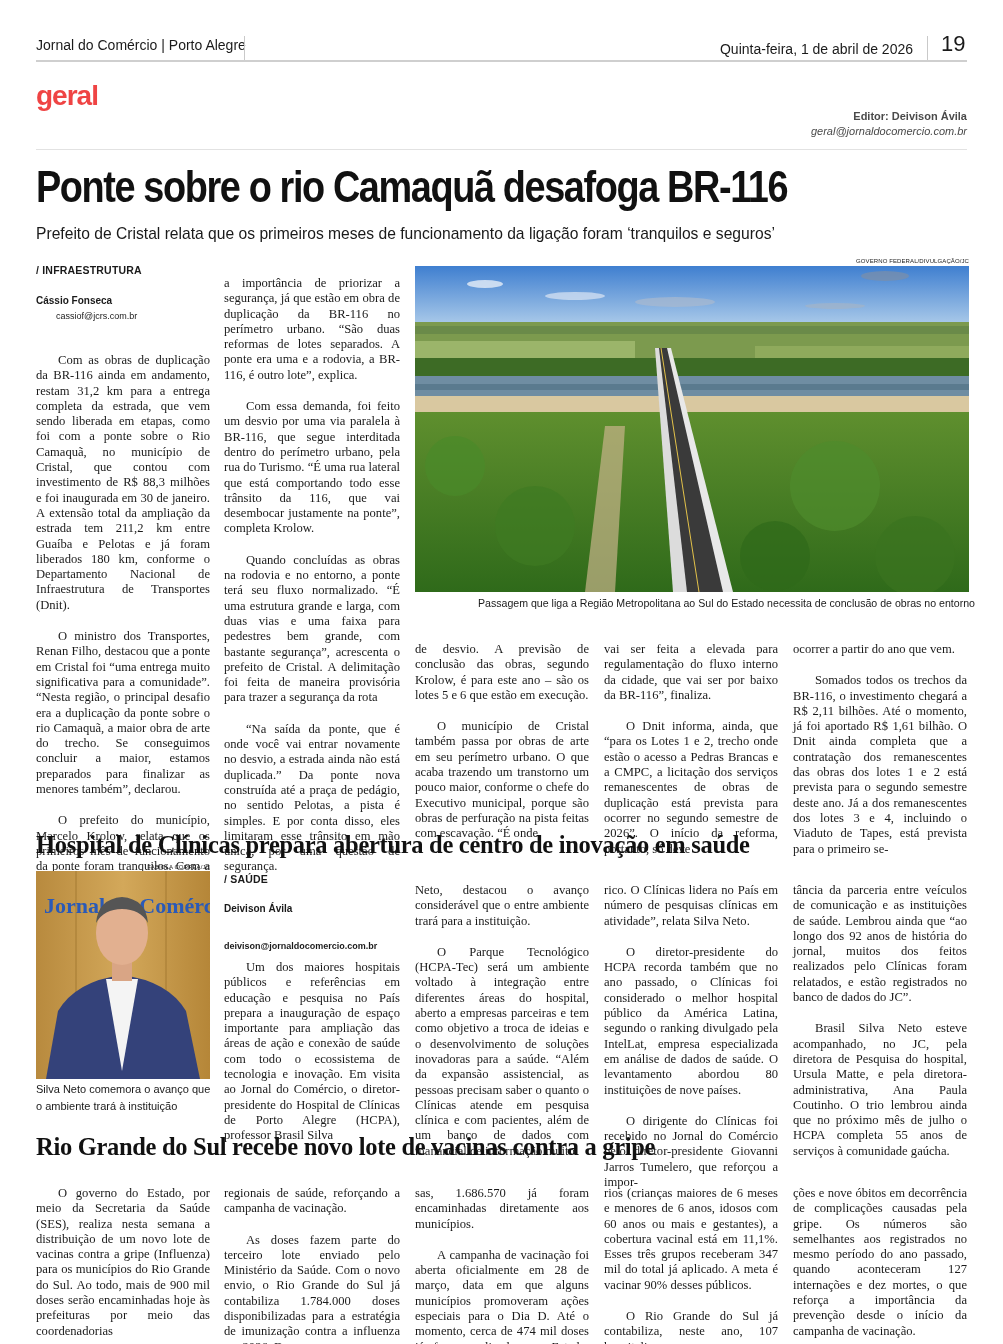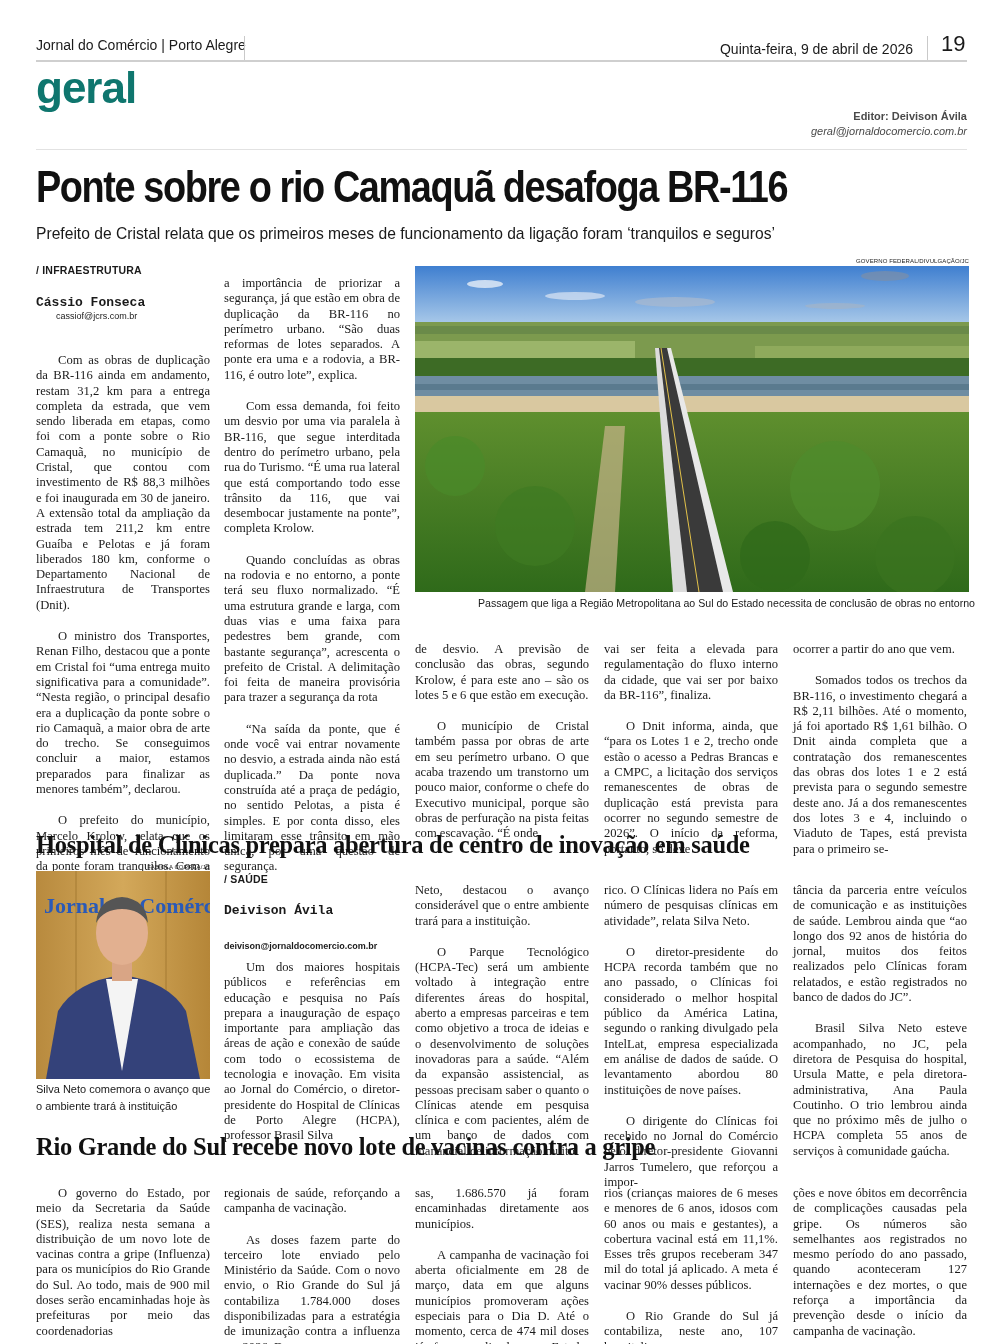--- a/index.html
+++ b/index.html
@@ -9,32 +9,32 @@
   .abs { position: absolute; }
 
   
   .masthead-left { left: 36px; top: 37px; font-family: "Liberation Sans", sans-serif; font-size: 14px; color: #1a1a1a; }
   .masthead-sep1 { left: 244px; top: 36px; width: 1px; height: 24px; background: #c9c9c9; }
   .masthead-date { right: 90px; top: 41px; font-family: "Liberation Sans", sans-serif; font-size: 14px; color: #1a1a1a; }
   .masthead-sep2 { left: 927px; top: 36px; width: 1px; height: 24px; background: #c9c9c9; }
   .page-number { left: 941px; top: 31px; font-family: "Liberation Sans", sans-serif; font-size: 22px; color: #1a1a1a; }
   .rule-top { left: 36px; top: 60px; width: 931px; height: 2px; background: #cfcfcf; }
 
-  .section-title { left: 36px; top: 64px; font-family: "Liberation Sans", sans-serif; font-weight: bold; font-size: 44px; color: #0f766e; letter-spacing: -1px; line-height: 48px; }
+  .section-title { left: 36px; top: 72px; font-family: "Liberation Sans", sans-serif; font-weight: bold; font-size: 28px; color: #ef4444; letter-spacing: -1px; line-height: 48px; }
 
   .editor { right: 36px; top: 110px; font-family: "Liberation Sans", sans-serif; font-size: 11px; font-weight: bold; color: #4a4a4a; text-align: right; }
   .editor-email { right: 36px; top: 125px; font-family: "Liberation Sans", sans-serif; font-size: 11px; color: #4a4a4a; text-align: right; font-style: italic; }
   .rule-2 { left: 36px; top: 149px; width: 931px; height: 1px; background: #e2e2e2; }
 
   
   .headline-main { left: 36px; top: 160px; font-family: "Liberation Sans", sans-serif; font-weight: bold; font-size: 44px; line-height: 54px; letter-spacing: -1.6px; color: #111; transform: scaleX(0.86); transform-origin: left top; white-space: nowrap; }
   .subhead { left: 36px; top: 224px; font-family: "Liberation Sans", sans-serif; font-size: 17px; color: #1a1a1a; white-space: nowrap; transform: scaleX(0.92); transform-origin: left top; }
 
   .kicker { font-family: "Liberation Sans", sans-serif; font-weight: bold; font-size: 10.5px; color: #1a1a1a; letter-spacing: 0.2px; text-align: right; }
-  .byline-name { font-family: Liberation Mono, monospace; font-weight: bold; font-size: 13px; color: #1a1a1a; }
+  .byline-name { font-family: Liberation Sans, sans-serif; font-weight: bold; font-size: 10px; color: #1a1a1a; }
   .byline-email { font-family: "Liberation Sans", sans-serif; font-size: 9px; color: #1a1a1a; }
 
   .col { position: absolute; font-family: "Liberation Serif", serif; font-size: 12.6px; line-height: 15.3px; text-align: justify; hyphens: manual; color: #1a1a1a; }
   .col p { text-indent: 22px; margin-top: 16px; }
   .col p.cont { text-indent: 0; }
 
   .photo-credit { font-family: "Liberation Sans", sans-serif; font-size: 6px; color: #222; text-align: right; letter-spacing: 0.1px; }
   .caption { font-family: "Liberation Sans", sans-serif; font-size: 11px; color: #1a1a1a; }
 
   
@@ -44,21 +44,21 @@
   .headline-2 { left: 36px; top: 830px; font-family: "Liberation Serif", serif; font-weight: bold; font-size: 24.5px; line-height: 30px; color: #111; white-space: nowrap; letter-spacing: -0.3px; }
   .headline-3 { left: 36px; top: 1132px; font-family: "Liberation Serif", serif; font-weight: bold; font-size: 24.5px; line-height: 30px; color: #111; white-space: nowrap; letter-spacing: -0.3px; }
 
   .portrait { left: 36px; top: 871px; width: 174px; height: 208px; overflow: hidden; background: #c79a45; }
 </style>
 </head>
 <body>
 
 <div class="abs masthead-left">Jornal do Comércio | Porto Alegre</div>
 <div class="abs masthead-sep1"></div>
-<div class="abs masthead-date">Quinta-feira, 9 de abril de 2026</div>
+<div class="abs masthead-date">Quinta-feira, 1 de abril de 2026</div>
 <div class="abs masthead-sep2"></div>
 <div class="abs page-number">19</div>
 <div class="abs rule-top"></div>
 <div class="abs section-title">geral</div>
 <div class="abs editor">Editor: Deivison Ávila</div>
 <div class="abs editor-email">geral@jornaldocomercio.com.br</div>
 <div class="abs rule-2"></div>
 
 <h1 class="abs headline-main">Ponte sobre o rio Camaquã desafoga BR-116</h1>
 <div class="abs subhead">Prefeito de Cristal relata que os primeiros meses de funcionamento da ligação foram ‘tranquilos e seguros’</div>

